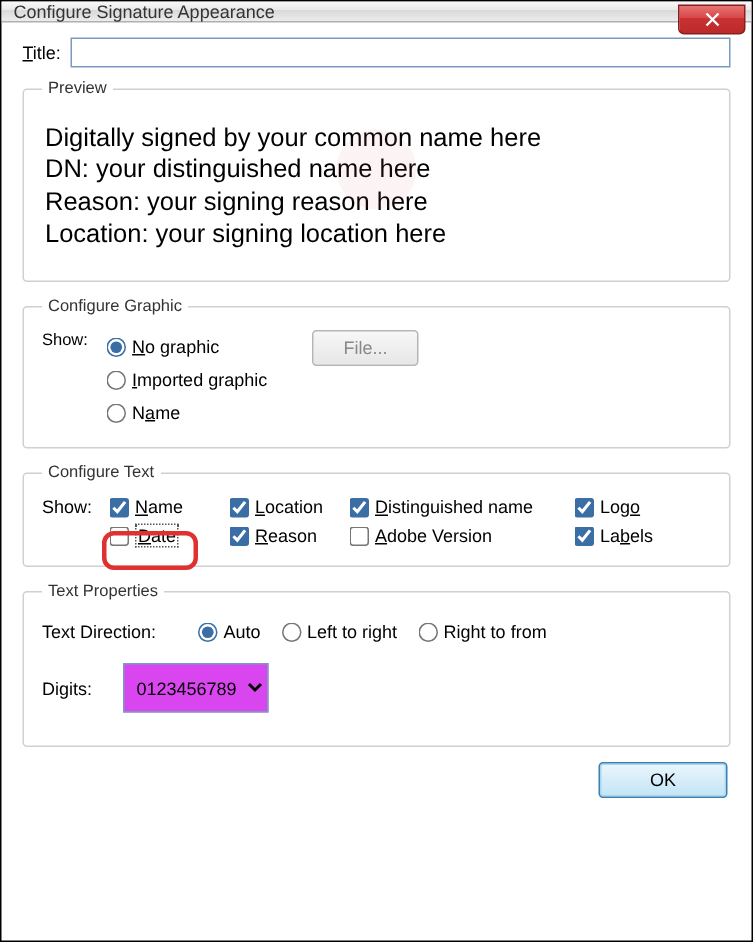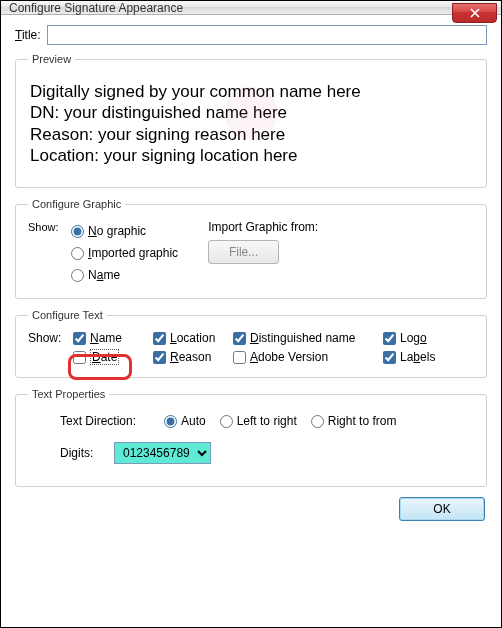--- a/index.html
+++ b/index.html
@@ -149,35 +149,34 @@
     accent-color: #3a6ea5;
   }
   .highlight-ring {
     position: absolute;
     border: 3px solid #e03030;
     border-radius: 8px;
     pointer-events: none;
   }
   .text-props-body {
     font-size: 12px;
-    margin-left: 32px;
   }
   .tprow {
     display: flex;
     align-items: center;
     gap: 14px;
     margin-bottom: 10px;
   }
   .tprow .tplabel { width: 90px; }
   .digits-select {
-    height: 22px;
+    height: 33px;
     border: 1px solid #7a9ac0;
     font-size: 12px;
     padding: 1px 4px;
-    background: #5eead4;
+    background: #d946ef;
   }
   .button-row {
     display: flex;
     justify-content: flex-end;
     gap: 8px;
     padding-right: 2px;
     margin-top: 4px;
   }
   .win-btn {
     width: 86px;
@@ -237,21 +236,20 @@
             <input type="radio" name="gshow" style="">
             <span><span class="ul">I</span>mported graphic</span>
           </div>
           <div class="radio-row">
             <input type="radio" name="gshow" style="">
             <span>N<span class="ul">a</span>me</span>
           </div>
         </div>
       </div>
       <div class="import-col">
-        <div class="import-label">Import Graphic from:</div>
         <button class="file-btn" disabled="">File...</button>
       </div>
     </div>
   </fieldset>
 
   <fieldset style="position:relative;">
     <legend>Configure Text</legend>
     <div class="check-grid">
       <div class="lbl-show">Show:</div>
       <div class="check-cell">

